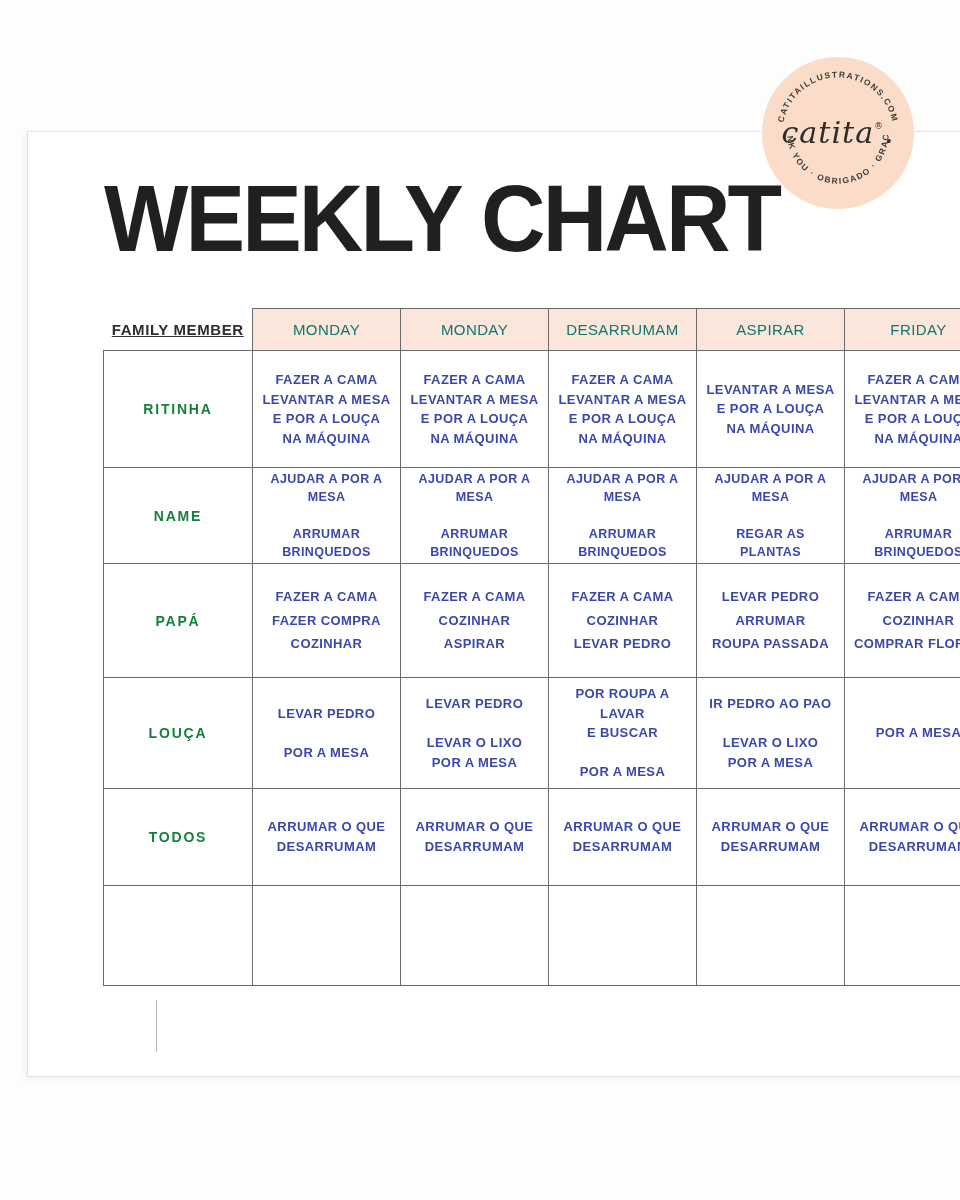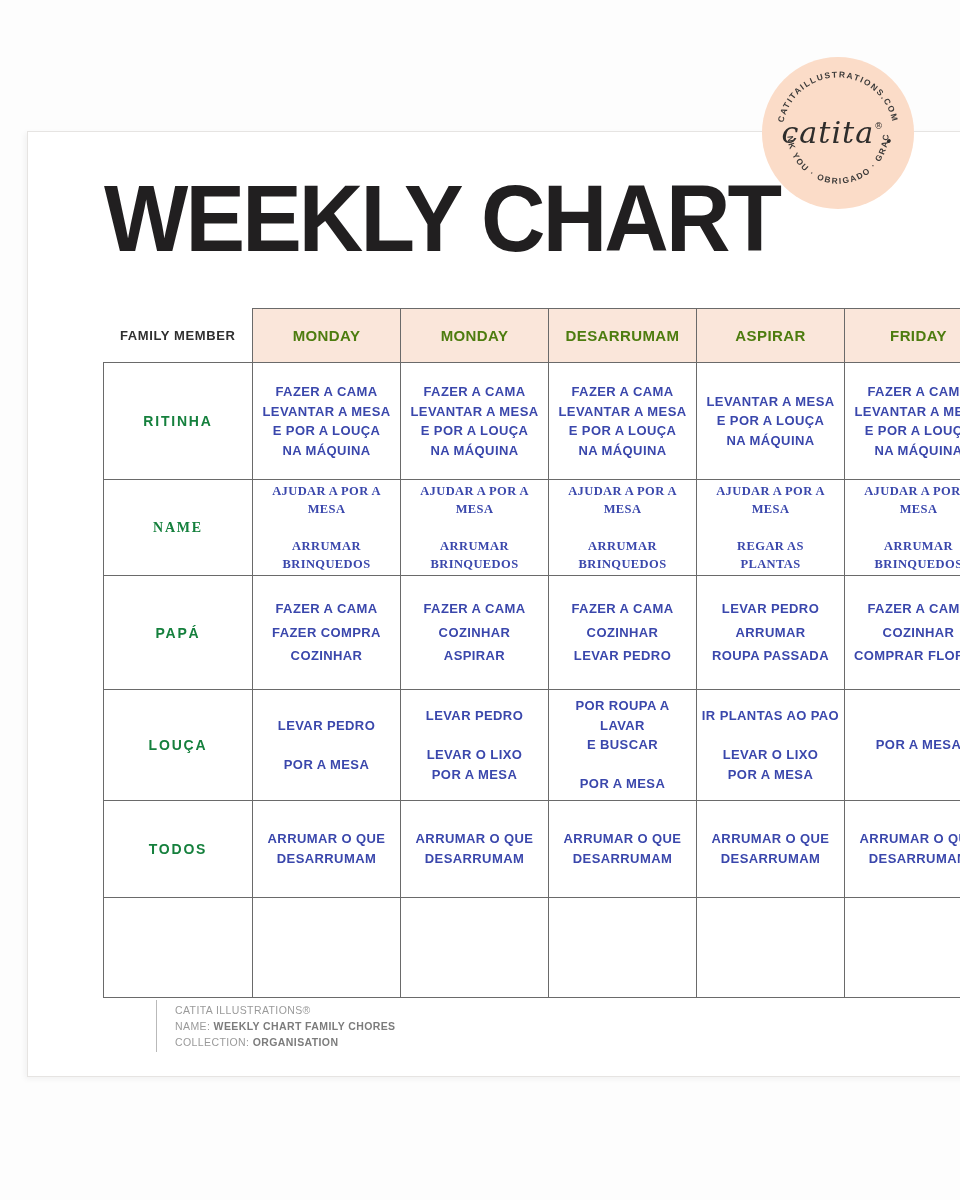--- a/index.html
+++ b/index.html
@@ -18,31 +18,31 @@
            white-space:nowrap; }
 
   
   .table-wrap { position:absolute; left:75px; top:176px; }
   table { border-collapse:collapse; table-layout:fixed; width:889px; }
   col.c-member { width:149px; }
   col.c-day { width:148px; }
 
   th, td { border:1px solid #6a6a6a; vertical-align:middle; text-align:center;
            padding:2px 3px; overflow:hidden; }
-  th.day { background:#fae6da; height:54px; font-size:15px; font-weight:700;
-           letter-spacing:0.4px; color:#4d7c0f; }
-  th.corner { background:transparent; border:none; font-size:13px; font-weight:700;
-              letter-spacing:0.6px; color:#2f2f2f; }
+  th.day { background:#fae6da; height:42px; font-size:15px; font-weight:400;
+           letter-spacing:0.4px; color:#0f766e; }
+  th.corner { background:transparent; border:none; font-size:15px; font-weight:700;
+              letter-spacing:0.6px; color:#2f2f2f;text-decoration:underline; }
 
   td.member { color:#15803d; font-size:14px; font-weight:600; letter-spacing:1.8px; }
   td.cell { color:#3a47ac; font-size:13px; font-weight:600; letter-spacing:0.4px;
             white-space:pre-line; }
 
   tr.row-0 td { height:117px; } tr.row-0 td.cell { line-height:1.5; }
-  tr.row-1 td { height:96px;font-family:Liberation Serif, serif;  } tr.row-1 td.cell { line-height:1.45; font-size:12.5px; }
+  tr.row-1 td { height:96px;  } tr.row-1 td.cell { line-height:1.45; font-size:12.5px; }
   tr.row-2 td { height:114px; } tr.row-2 td.cell { line-height:1.8; }
   tr.row-3 td { height:111px; } tr.row-3 td.cell { line-height:1.5; }
   tr.row-4 td { height:97px;  } tr.row-4 td.cell { line-height:1.55; }
   tr.row-5 td { height:100px; }
 
   
   .footer { position:absolute; left:100px; top:868px; display:flex; align-items:center; }
   .footer-logo { font-family:"DejaVu Serif", serif; font-style:italic;
                  font-size:34px; color:#2e2e2e; letter-spacing:2px; width:122px; }
   .footer-divider { width:1px; height:52px; background:#b9b9b9; margin:0 18px 0 28px; }
@@ -157,21 +157,21 @@
 
 POR A MESA</td>
           <td class="cell">LEVAR PEDRO
 
 LEVAR O LIXO
 POR A MESA</td>
           <td class="cell">POR ROUPA A LAVAR
 E BUSCAR
 
 POR A MESA</td>
-          <td class="cell">IR PLANTAS AO PAO
+          <td class="cell">IR PEDRO AO PAO
 
 LEVAR O LIXO
 POR A MESA</td>
           <td class="cell">POR A MESA</td>
         </tr>
 
         <tr class="row-4">
           <td class="member">TODOS</td>
           <td class="cell">ARRUMAR O QUE
 DESARRUMAM</td>
@@ -192,25 +192,20 @@
           <td class="cell"></td>
           <td class="cell"></td>
           <td class="cell"></td>
         </tr>
       </tbody>
         </table>
     </div>
 
     <div class="footer">
       <div class="footer-divider"></div>
-      <div class="footer-meta">
-        <div>CATITA ILLUSTRATIONS®</div>
-        <div><span>NAME: </span><span class="strong">WEEKLY CHART FAMILY CHORES</span></div>
-        <div><span>COLLECTION: </span><span class="strong">ORGANISATION</span></div>
-      </div>
     </div>
 
   </div>
 
   <div class="badge">
     <svg viewBox="0 0 160 160">
       <defs>
         <path id="arcTop" d="M 23,80 A 57,57 0 0 1 137,80"></path>
         <path id="arcBottom" d="M 28,80 A 52,52 0 0 0 132,80"></path>
       </defs>

